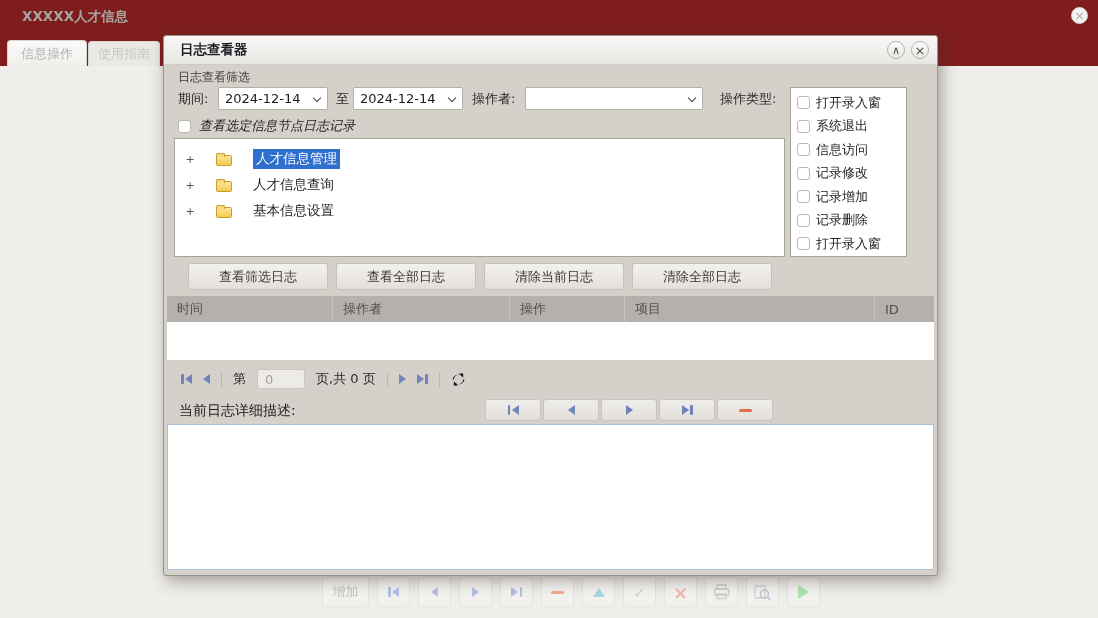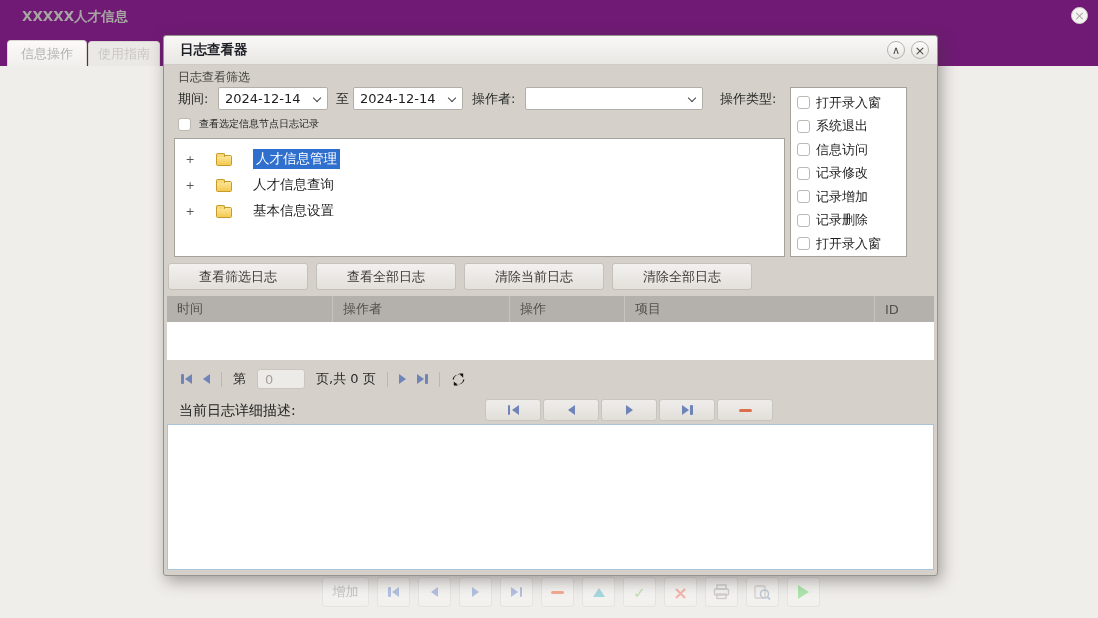--- a/index.html
+++ b/index.html
@@ -1,19 +1,19 @@
 <!DOCTYPE html>
 <html><head>
 <meta charset="utf-8">
 <style>
   * { margin:0; padding:0; box-sizing:border-box; }
   html,body { width:1098px; height:618px; overflow:hidden; }
   body { font-family:"DejaVu Sans","Liberation Sans",sans-serif; }
 
-  #app { position:relative; width:1098px; height:618px; background:#701a75; }
+  #app { position:relative; width:1098px; height:618px; background:#7f1d1d; }
 
   
   .win-title { position:absolute; left:22px; top:8px; font-size:13.5px; font-weight:bold; color:#a8a6a3; }
   .win-close { position:absolute; right:10px; top:7px; width:17px; height:17px; border-radius:50%;
                border:1px solid #d2d0cc; background:#f6f4f2; color:#aeacab; font-size:11px;
                display:flex; align-items:center; justify-content:center; }
   .content-area { position:absolute; left:0; top:66px; right:0; bottom:0; background:#f0eeeb; }
 
   .tab { position:absolute; height:25px; display:flex; align-items:center; justify-content:center;
          font-size:13px; border:1px solid #d9d6d2; border-bottom:none; border-radius:4px 4px 0 0; }
@@ -40,33 +40,33 @@
   .chev { position:absolute; right:7px; top:7px; width:6px; height:6px;
           border-right:1.6px solid #444; border-bottom:1.6px solid #444; transform:rotate(45deg); }
 
   .cbox { width:13px; height:13px; background:#fff; border:1px solid #bcb8b2; border-radius:3px; flex:none; }
 
   .optype-box { position:absolute; left:626px; top:22px; width:117px; height:170px; background:#fff;
                 border:1px solid #a5a19b; padding:3px 0 0 6px; }
   .optype-row { display:flex; align-items:center; gap:6px; height:23.5px; font-size:13px; color:#1e1e1e; }
 
   .node-row { position:absolute; left:14px; top:52px; display:flex; align-items:center; gap:8px;
-              font-size:10px; color:#222; }
+              font-size:13px; color:#222;font-style:italic; }
 
   .tree-box { position:absolute; left:10px; top:73px; width:611px; height:119px; background:#fff;
               border:1px solid #a5a19b; padding:7px 0 0 10px; }
   .tree-row { display:flex; align-items:center; gap:21px; height:26px; font-size:13.5px; color:#1d1d1d; }
   .expander { width:10px; color:#555; font-size:11px; text-align:center; }
   .folder { position:relative; width:16px; height:11px; margin-top:2px;
             background:linear-gradient(#fce79a,#f3c94f); border:1px solid #c69b28; border-radius:1.5px; }
   .folder::before { content:""; position:absolute; top:-3px; left:-1px; width:7px; height:3px;
                     background:#f6d979; border:1px solid #c69b28; border-bottom:none; border-radius:2px 2px 0 0; }
   .tree-label.selected { background:#2f6fce; color:#fff; padding:1px 3px; }
 
-  .actions-row { position:absolute; left:4px; top:198px; display:flex; gap:8px; }
+  .actions-row { position:absolute; left:24px; top:198px; display:flex; gap:8px; }
   .act-btn { width:140px; height:27px; background:linear-gradient(#f3f1ef,#e3e0db); border:1px solid #c4c0ba;
              border-radius:3px; display:flex; align-items:center; justify-content:center;
              font-size:13px; color:#3c3a37; }
 
   .grid-header { position:absolute; left:3px; right:3px; top:231px; height:26px; background:#b4b1ac;
                  display:flex; align-items:center; font-size:13px; color:#53504c; }
   .gh-cell { padding-left:10px; height:100%; display:flex; align-items:center; border-left:1px solid #c7c4c0; }
   .gh-cell:first-child { border-left:none; }
   .grid-empty { position:absolute; left:3px; right:3px; top:257px; height:38px; background:#fff; }
 

